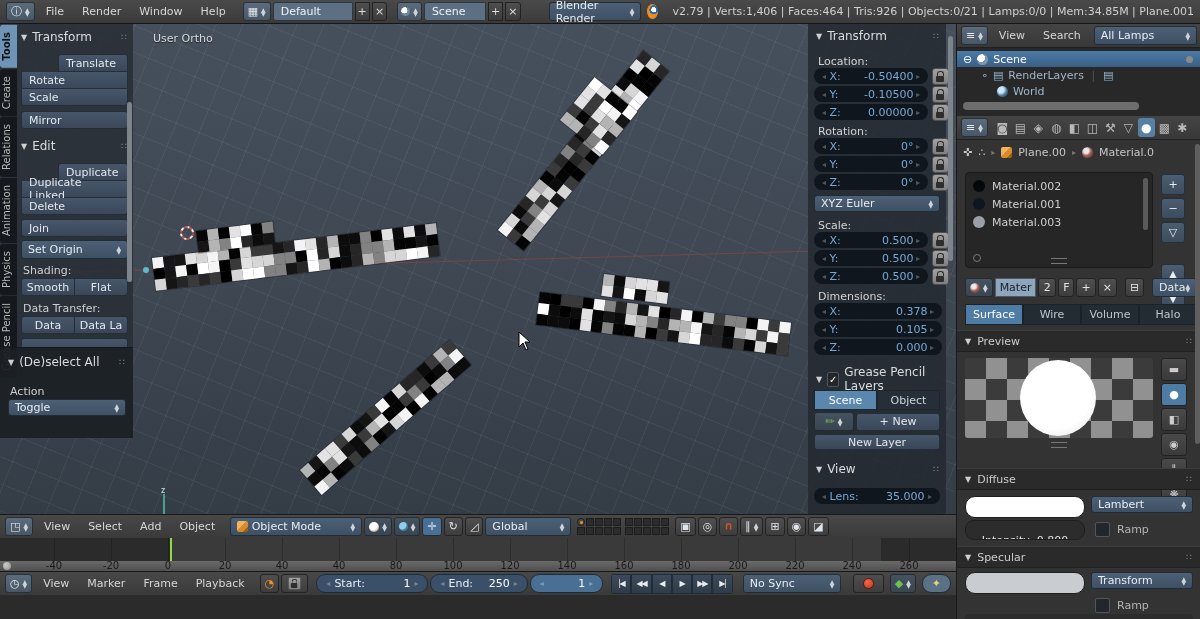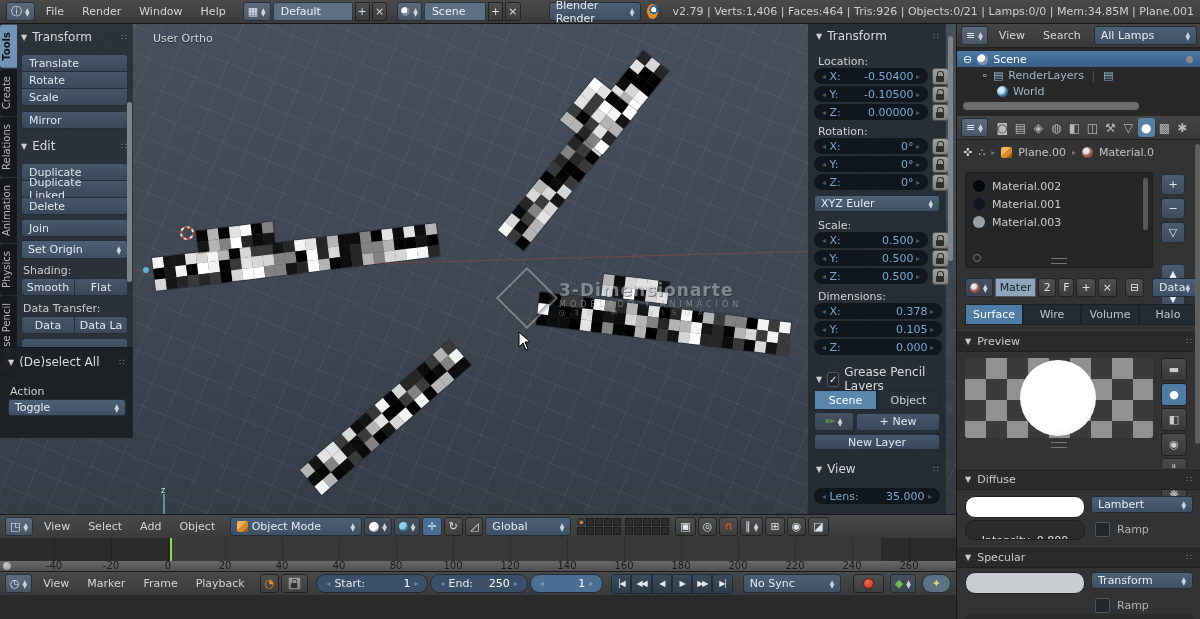--- a/index.html
+++ b/index.html
@@ -43,21 +43,21 @@
   .shelftab{writing-mode:vertical-rl;transform:rotate(180deg);background:#15181c;color:#b9b9b9;
      padding:7px 1px;font-size:10px;border-radius:0 3px 3px 0;text-align:center;}
   .shelftab.active{background:#6f94b5;color:#101417;font-weight:bold;}
   .panelhdr{display:flex;align-items:center;gap:5px;color:#dcdcdc;font-size:12px;}
   .tri{font-size:8px;color:#cfcfcf;}
   .grip{margin-left:auto;color:#8b8b8b;font-size:9px;letter-spacing:1px;}
   .tbtn{height:16px;background:linear-gradient(#47566a,#3a4759);border:1px solid #242d38;border-radius:3px;
      color:#e3e8ee;display:flex;align-items:center;padding:0 7px;}
   .tgroup{display:flex;flex-direction:column;}
   .tgroup .tbtn{border-radius:0;border-top-width:0;}
-  .tgroup .tbtn:first-child{border-radius:3px 3px 0 0;border-top-width:1px;}
+  .tgroup .tbtn:first-child{border-radius:3px 3px 0 0;border-top-width:1px;margin-left:37px;}
   .tgroup .tbtn:last-child{border-radius:0 0 3px 3px;}
   .seg{display:flex;}
   .seg .tbtn{flex:1;border-radius:0;border-left-width:0;justify-content:center;padding:0;}
   .seg .tbtn:first-child{border-radius:3px 0 0 3px;border-left-width:1px;}
   .seg .tbtn:last-child{border-radius:0 3px 3px 0;}
   .shlabel{color:#cfcfcf;}
   .ddown{height:17px;background:linear-gradient(#4c6076,#3e5064);border:1px solid #232c36;border-radius:3px;
      color:#e6ecf2;display:flex;align-items:center;padding:0 6px;}
   .ddown .ud{margin-left:auto;}
   #opanel{left:0;top:323px;width:133px;height:90px;background:rgba(28,32,37,.94);border-top:1px solid #15181c;}
@@ -542,28 +542,20 @@
 
     <svg class="abs" style="left:146px;top:462px" width="48" height="46">
       <line x1="18" y1="30" x2="18" y2="8" stroke="#4fc3ad" stroke-width="1.5"></line>
       <line x1="18" y1="30" x2="38" y2="38" stroke="#9a3c34" stroke-width="1.5"></line>
       <line x1="18" y1="30" x2="4" y2="40" stroke="#6aa84f" stroke-width="1.5"></line>
       <text x="15" y="7" fill="#bfe8df" font-size="8">z</text>
       <text x="40" y="41" fill="#d8a49e" font-size="8">x</text>
       <text x="0" y="45" fill="#b6d7a8" font-size="8">y</text>
     </svg>
 
-    <div id="watermark" class="abs">
-      <span class="cube-glyph"></span>
-      <div>
-        <div class="wm1">3-Dimensionarte</div>
-        <div class="wm2">MODELADO Y ANIMACIÓN</div>
-        <div class="wm3">@ 3 D . M X . V I S U A L</div>
-      </div>
-    </div>
 
     <svg class="abs" style="left:518px;top:308px" width="14" height="20">
       <polygon points="1,0 1,15 5,11 8,18 10,17 7,10 12,10" fill="#fff" stroke="#000" stroke-width="1"></polygon>
     </svg>
 
     <div id="shelf" class="abs">
       <div id="shelf-tabs" class="abs">
           <div class="shelftab active">Tools</div>
           <div class="shelftab">Create</div>
           <div class="shelftab">Relations</div>

